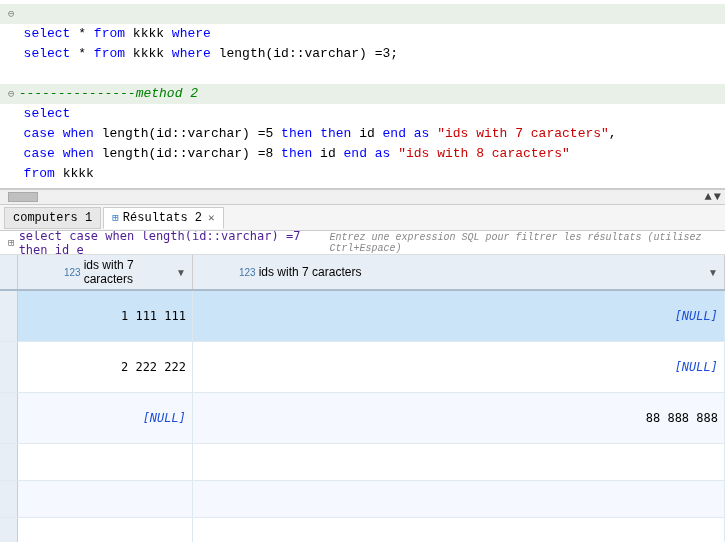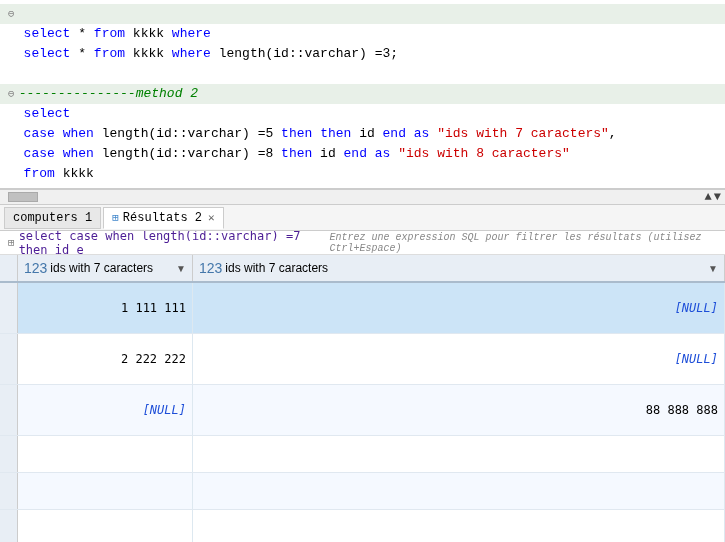--- a/index.html
+++ b/index.html
@@ -132,22 +132,23 @@
       min-width: 18px;
       background: #e8eef5;
       border-right: 1px solid #ccc;
     }
 
     .col1 { width: 175px; min-width: 175px; }
     .col2 { width: 175px; min-width: 175px; flex: 1; }
 
     .col-type-icon {
       color: #4477aa;
-      font-size: 14px;
+      font-size: 10px;
       margin-right: 3px;
+      margin-left: 40px;
     }
 
     .col-dropdown {
       margin-left: auto;
       color: #555;
       font-size: 10px;
       cursor: pointer;
     }
 
     .grid-row {

